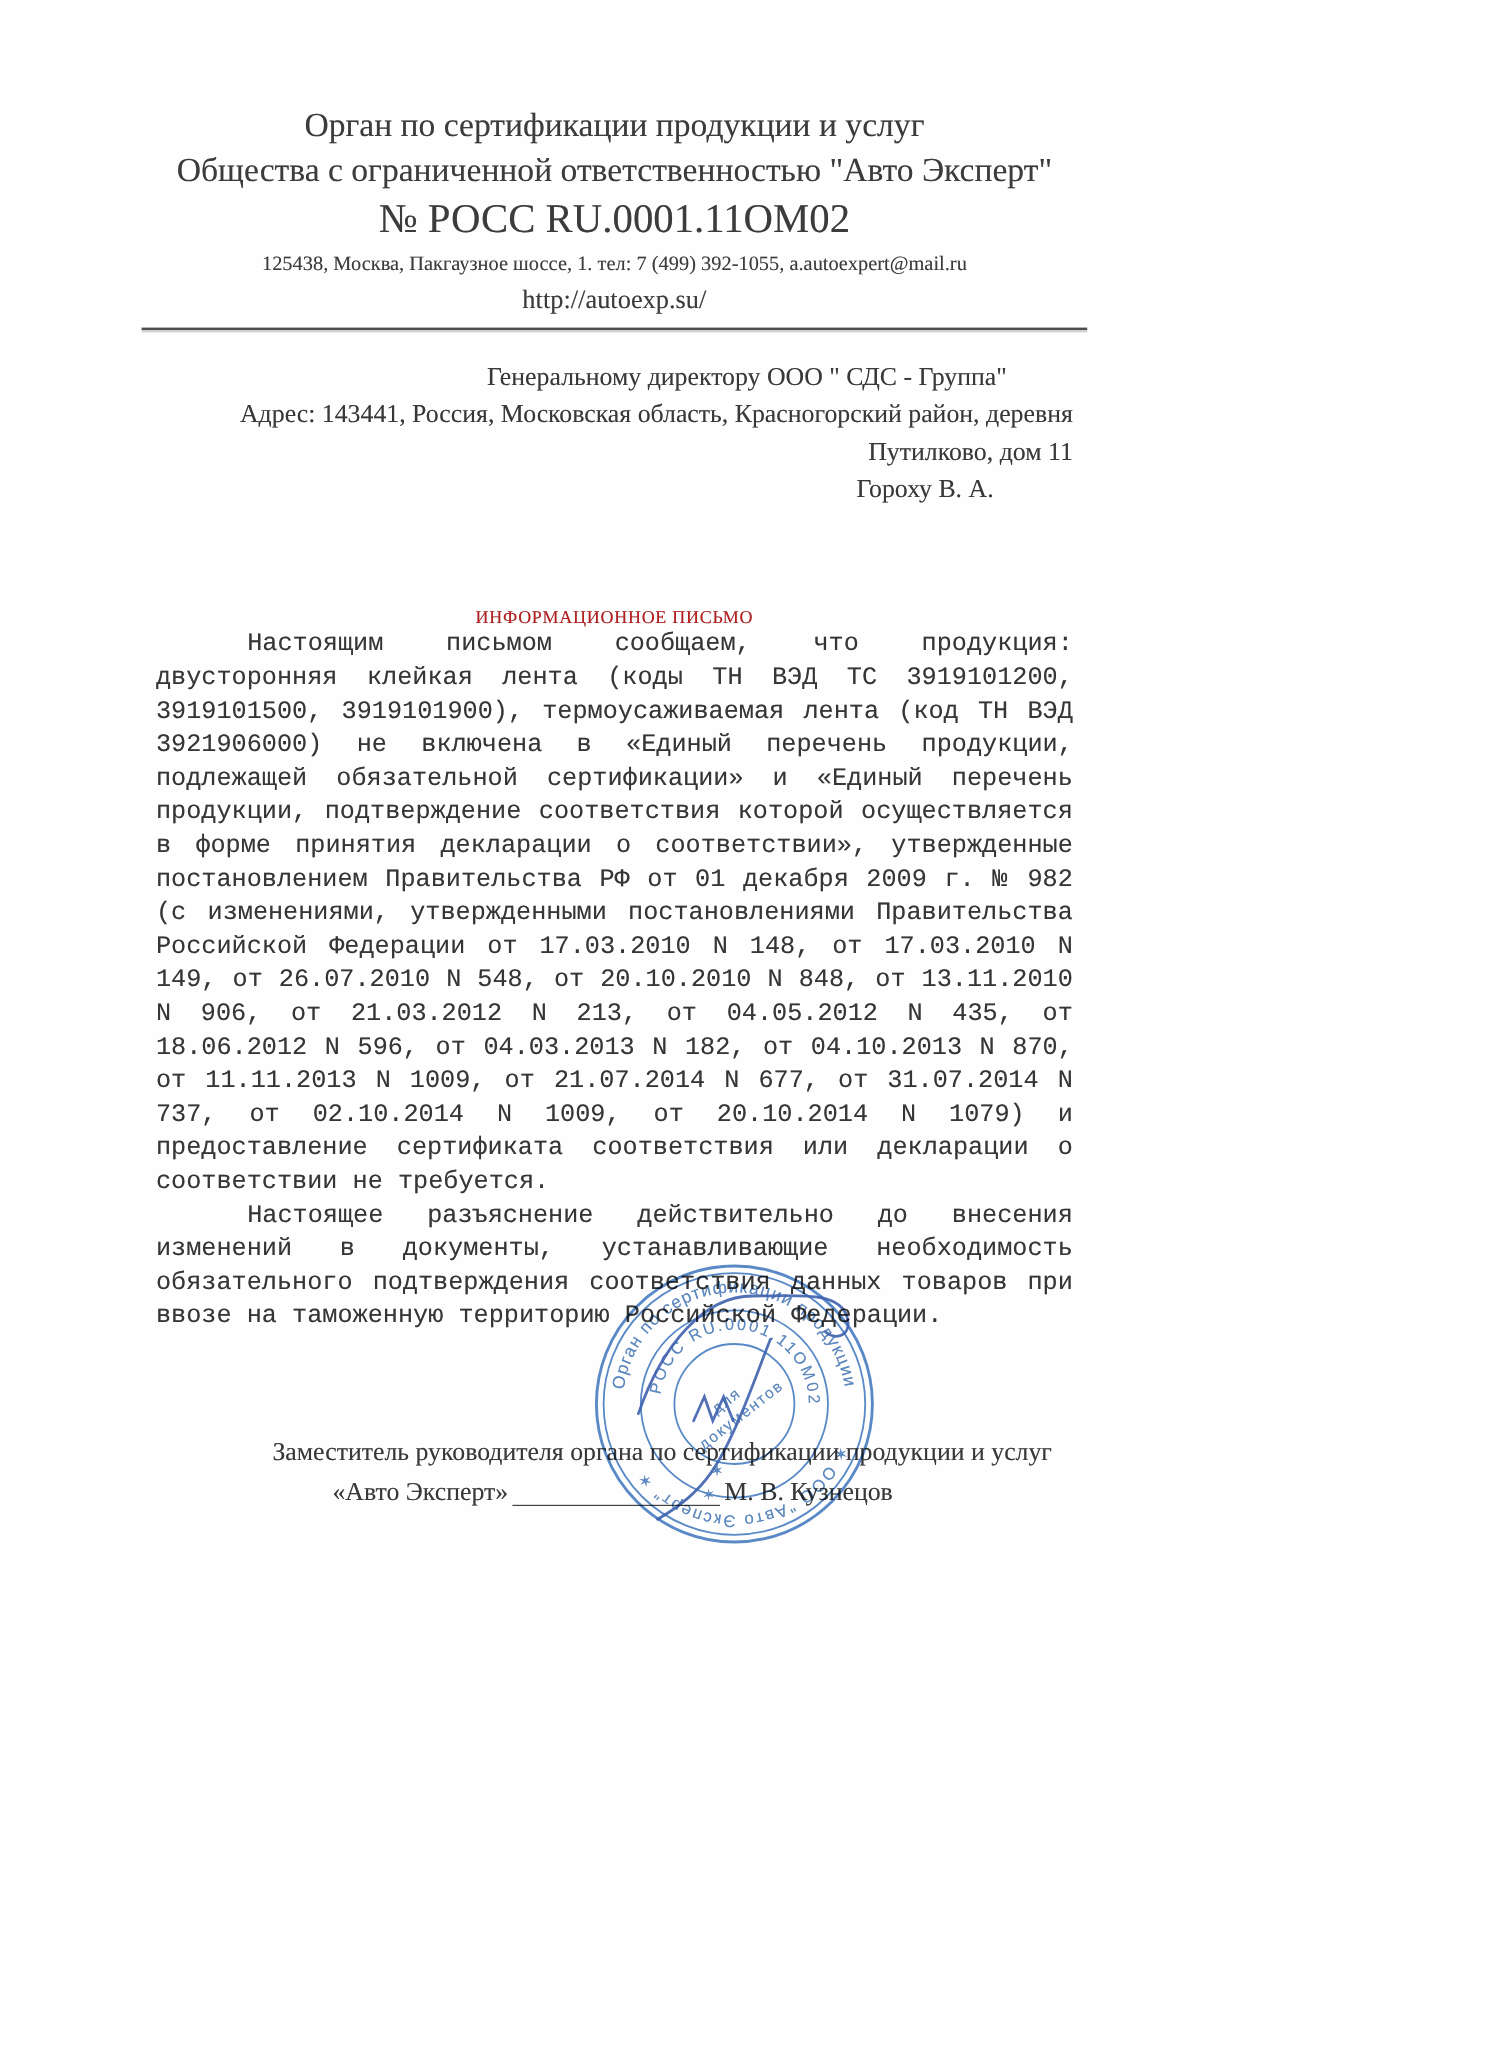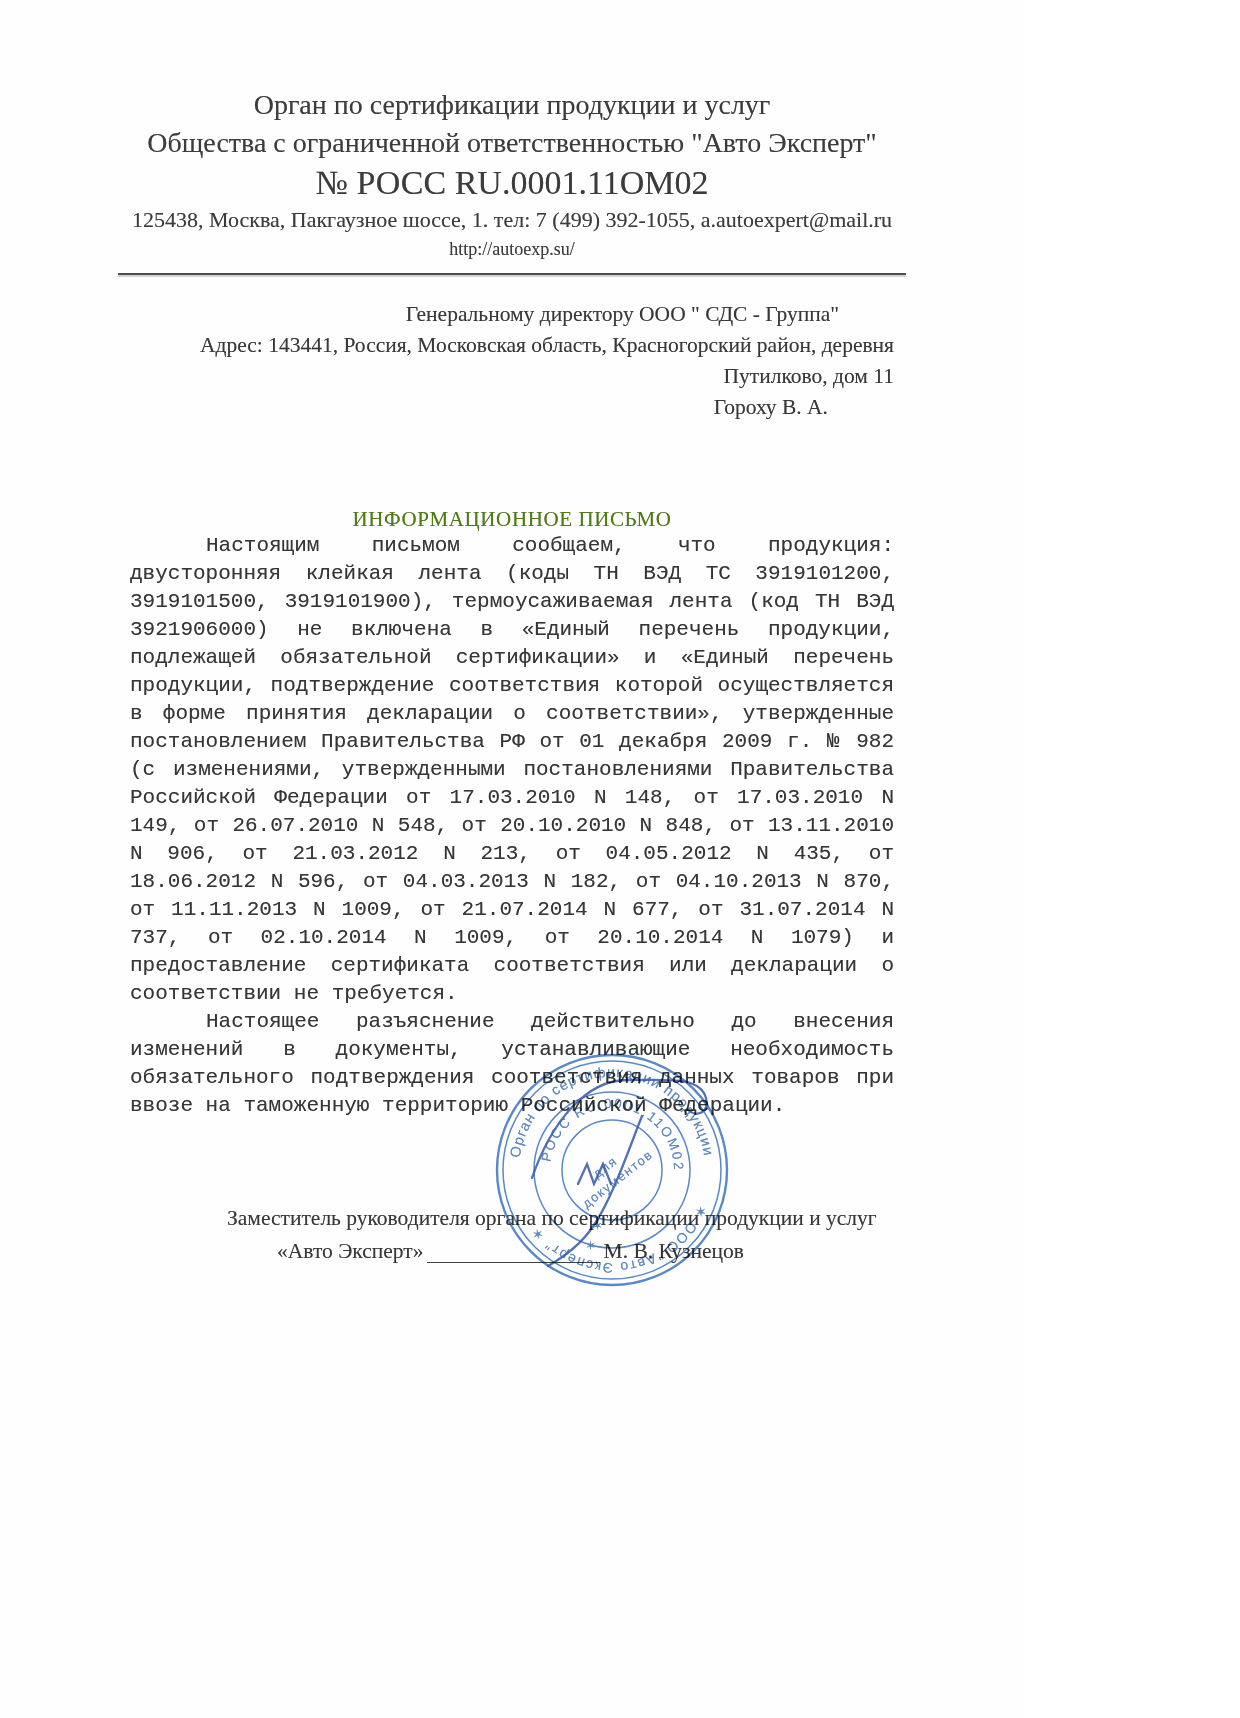--- a/index.html
+++ b/index.html
@@ -8,36 +8,36 @@
     background:#fefefe;color:#353535;
     font-family:"Liberation Serif","DejaVu Serif",serif;
     text-shadow:0 0 .4px rgba(70,70,70,.45);
   }
   .content{padding:86px 130px 0 130px;}
 
   
   .letterhead{text-align:center;color:#3c3c3c;}
   .lh1,.lh2{font-size:28px;line-height:38px;}
   .lh3{font-size:34px;line-height:42px;}
-  .lh4{font-size:22px;line-height:31px;}
-  .lh5{font-size:18px;line-height:29px;}
+  .lh4{font-size:17px;line-height:31px;}
+  .lh5{font-size:22px;line-height:29px;}
   .rule{border:0;height:2px;background:#4d4d4d;margin:9px -12px 0 -12px;
         box-shadow:0 2px 0 rgba(130,130,130,.35);}
 
   
   .outgoing{margin-top:46px;font-size:22px;line-height:32px;color:#3a3a3a;}
   .date-underline{border-bottom:1.7px solid #4a4a4a;padding-right:48px;}
 
   
   .recipient{margin-top:24px;font-size:21.5px;line-height:31px;text-align:right;color:#383838;}
   .r-pad1{padding-right:55px;}
   .r-pad3{padding-right:66px;}
 
   
-  .doc-title{margin-top:84px;text-align:center;font-size:21px;letter-spacing:.6px;color:#4d7c0f;}
+  .doc-title{margin-top:84px;text-align:center;font-size:15px;letter-spacing:.6px;color:#b91c1c;}
 
   
   .body-block{font-size:21px;line-height:28px;text-align:justify;color:#363636;font-family:Liberation Mono, monospace;}
   .body-block p{margin:0;text-indent:76px;}
 
   
   .sig{margin-top:82px;font-size:21.5px;color:#383838;position:relative;z-index:1;}
   .sig-line1{padding-left:97px;line-height:32px;}
   .sig-line2{display:flex;align-items:flex-end;padding-left:113px;padding-right:150px;line-height:34px;}
   .sig-blank{flex:1;border-bottom:1.7px solid #434343;transform:translateY(-5px);margin:0 4px;}

